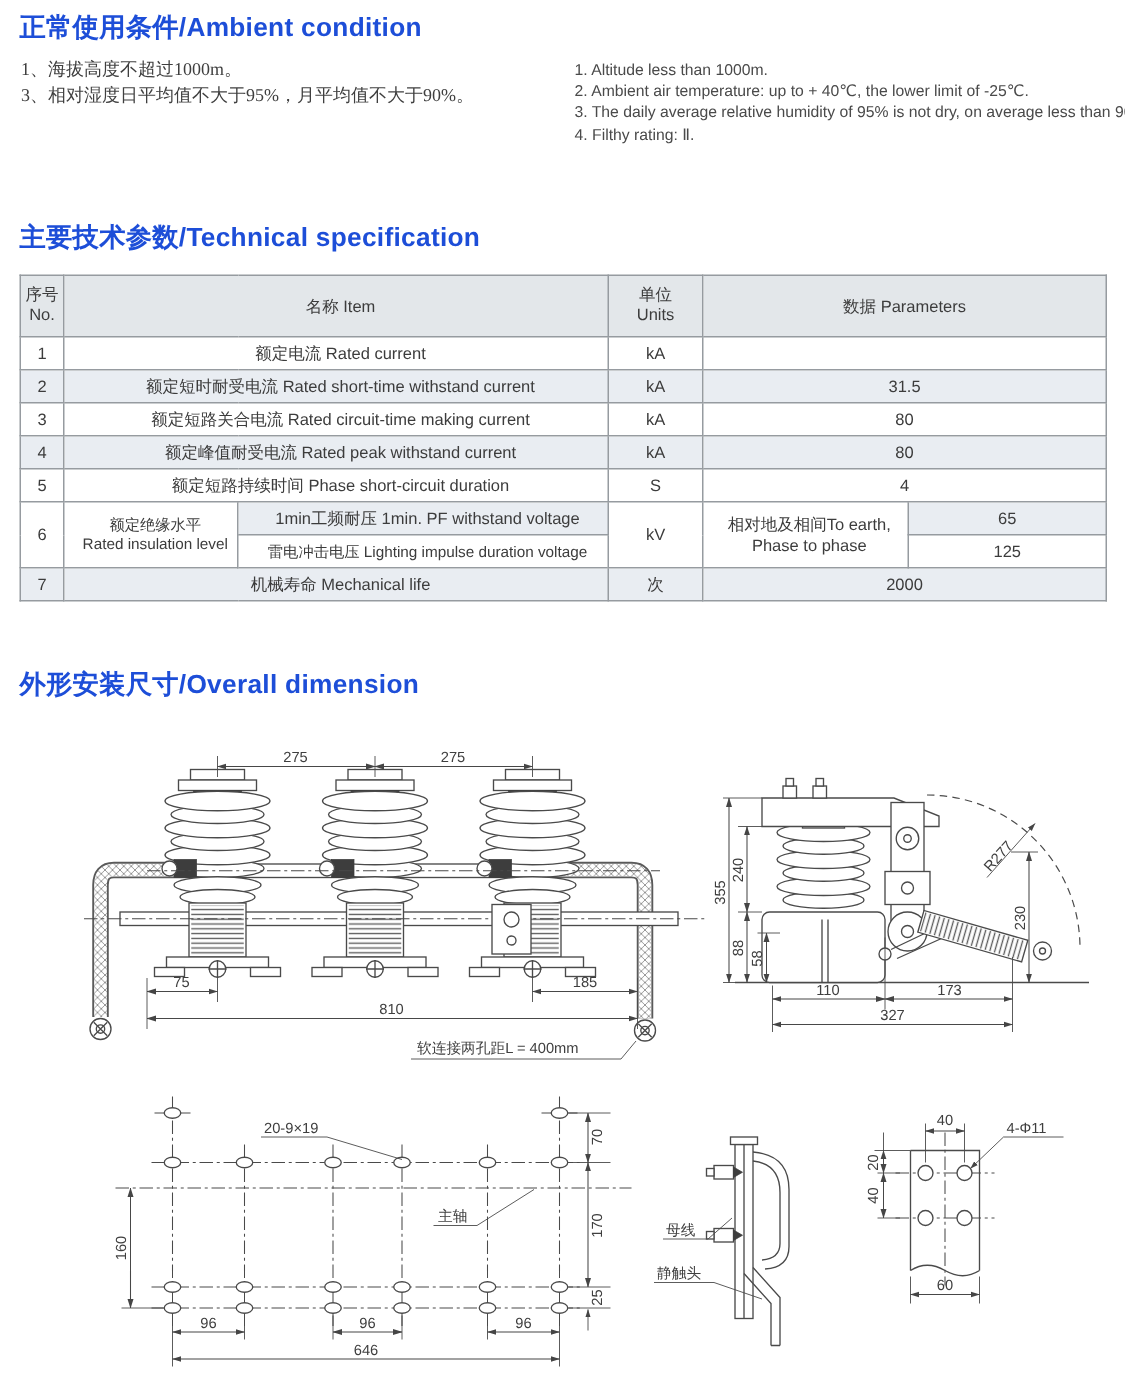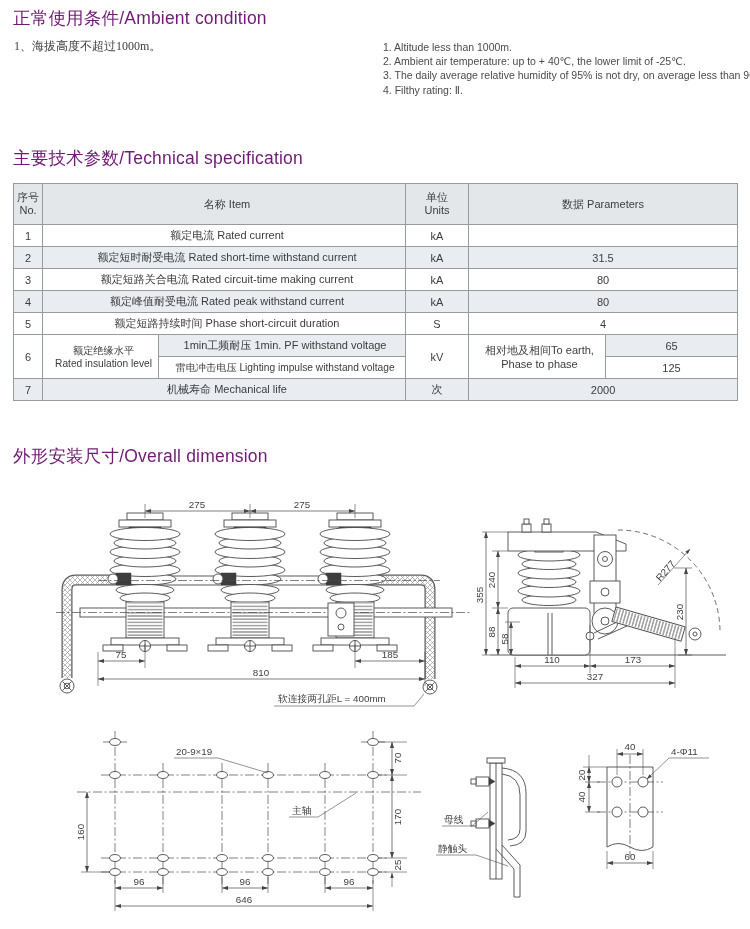--- a/index.html
+++ b/index.html
@@ -1,20 +1,20 @@
 <!DOCTYPE html>
 <html><head>
 <meta charset="utf-8">
 <style>
   html,body{margin:0;padding:0;}
   body{
     width:750px;height:929px;position:relative;background:#ffffff;
     font-family:"Liberation Sans","DejaVu Sans",sans-serif;color:#3d3d3d;overflow:hidden;
   }
-  .heading{position:absolute;left:13px;font-size:17.5px;font-weight:normal;color:#701a75;letter-spacing:.2px;white-space:nowrap;}
+  .heading{position:absolute;left:13px;font-size:17.5px;font-weight:bold;color:#1d4ed8;letter-spacing:.2px;white-space:nowrap;}
   #h-ambient{top:6px;}
   #h-spec{top:146px;}
   #h-dim{top:444px;}
   .cn-list{position:absolute;left:14px;top:38px;font-size:12px;line-height:16.5px;color:#3f3f3f;font-family:Liberation Serif, serif;}
   .en-list{position:absolute;left:383px;top:40px;font-size:10.5px;line-height:14.2px;color:#4a4a4a;}
   .cn-list div,.en-list div{white-space:nowrap;}
   table.spec{position:absolute;left:13px;top:183px;width:724px;border-collapse:collapse;table-layout:fixed;font-size:11px;color:#3c3c3c;}
   table.spec td,table.spec th{border:1px solid #969ba0;padding:0 3px;font-weight:normal;height:21px;text-align:center;overflow:hidden;white-space:nowrap;}
   table.spec tr.hdr th{height:40px;background:#e3e7ea;}
   .item-cell{text-align:left;padding-left:9px !important;}
@@ -24,20 +24,21 @@
   .scope-cell{text-align:center;padding-left:8px !important;line-height:14px;}
   #drawings{position:absolute;left:0;top:460px;}
 </style>
 </head>
 <body>
 
 <div id="h-ambient" class="heading">正常使用条件/Ambient condition</div>
 
 <div class="cn-list">
   <div>1、海拔高度不超过1000m。</div>
+  <div>3、相对湿度日平均值不大于95%，月平均值不大于90%。</div>
 </div>
 
 <div class="en-list">
   <div>1. Altitude less than 1000m.</div>
   <div>2. Ambient air temperature: up to + 40℃, the lower limit of -25℃.</div>
   <div>3. The daily average relative humidity of 95% is not dry, on average less than 90%.</div>
   <div>4. Filthy rating: Ⅱ.</div>
 </div>
 
 <div id="h-spec" class="heading">主要技术参数/Technical specification</div>
@@ -102,21 +103,21 @@
     </td>
     <td class="item-cell shade">1min工频耐压 1min. PF withstand voltage</td>
     <td rowspan="2">kV</td>
     <td rowspan="2" class="scope-cell">
       <div>相对地及相间To earth,</div>
       <div>Phase to phase</div>
     </td>
     <td class="shade">65</td>
   </tr>
   <tr>
-    <td class="item-cell tight">雷电冲击电压 Lighting impulse withstand voltage</td>
+    <td class="item-cell tight">雷电冲击电压 Lighting impulse duration voltage</td>
     <td>125</td>
   </tr>
   <tr class="shade">
     <td>7</td>
     <td colspan="2" class="item-cell">机械寿命 Mechanical life</td>
     <td>次</td>
     <td colspan="2">2000</td>
   </tr>
 </tbody>
   </table>

